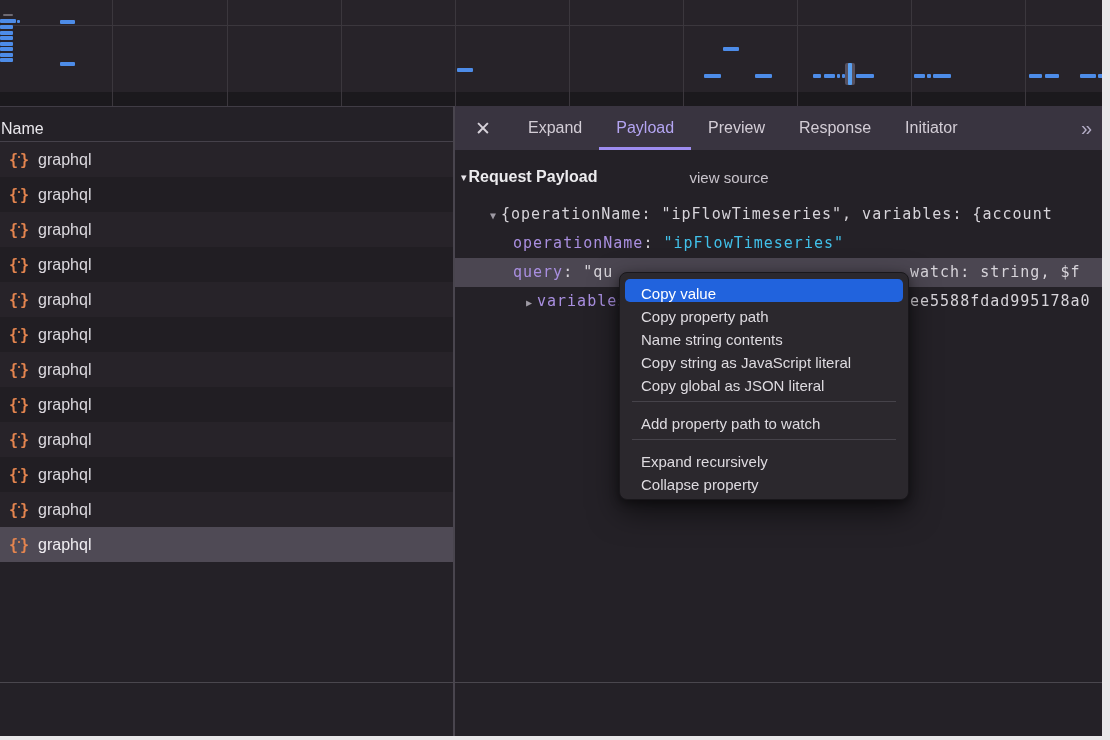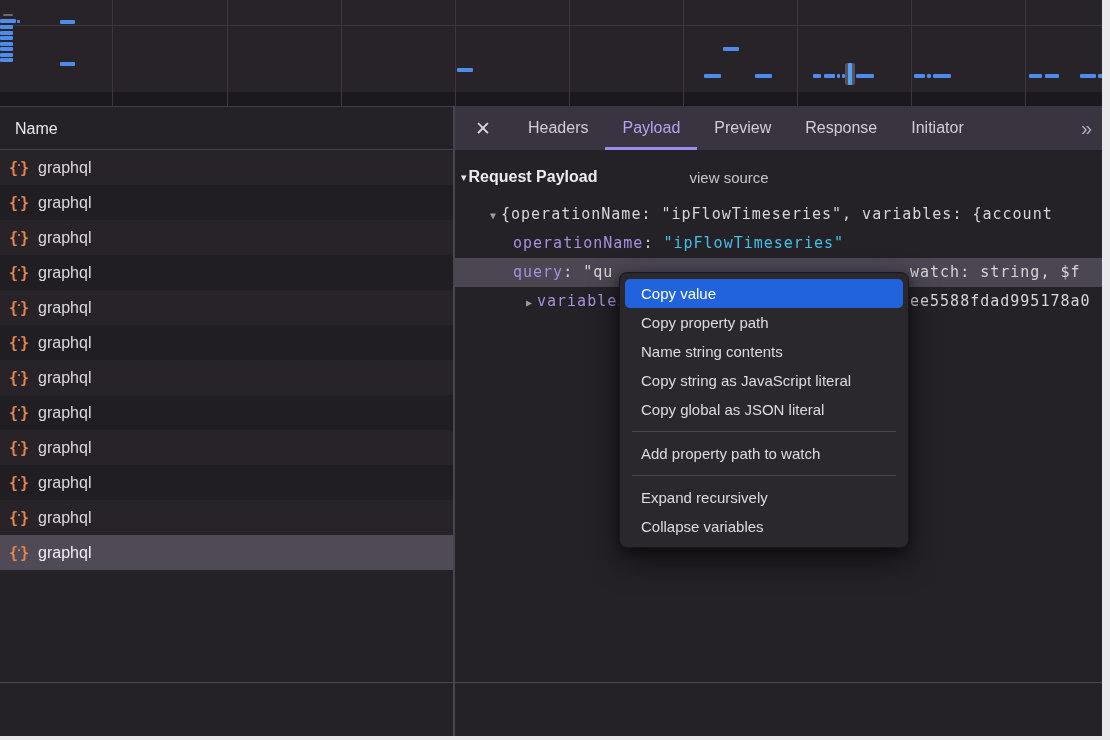--- a/index.html
+++ b/index.html
@@ -12,21 +12,21 @@
     background:linear-gradient(#272329 0px, #272329 92px, #1b191d 92px, #1b191d 106px); }
   .gridline { position:absolute; top:0; bottom:0; width:1px; background:#3b373d; }
   .ov-hline { position:absolute; left:0; right:0; top:25px; height:1px; background:#3b373d; }
   .ovbar { position:absolute; border-radius:1px; background:#4d8ce8; }
   .ovbar.gray { background:#6e6a72; }
   .ov-marker { position:absolute; background:#565160; border-radius:2px; }
   .ov-marker i { position:absolute; left:3px; top:0; bottom:0; width:4px; background:#5aa0f0; border-radius:1px; }
 
   
   .left-pane { position:absolute; left:0; top:106px; width:453px; bottom:0; background:#242127; }
-  .col-header { height:44px; line-height:44px; padding-left:15px; font-size:16px; color:#e9e7ec;
+  .col-header { height:36px; line-height:44px; padding-left:1px; font-size:16px; color:#e9e7ec;
     border-top:1px solid #403c45; border-bottom:1px solid #45414a; background:#242127; }
   .req-row { height:35px; display:flex; align-items:center; gap:10px; padding-left:9px;
     font-size:16px; color:#dcd9df; white-space:nowrap; overflow:hidden; }
   .req-row:nth-of-type(odd) { background:#272329; }
   .req-row:nth-of-type(even) { background:#211e23; }
   .req-row.selected { background:#4f4a55; color:#f0eef2; }
   .braces { color:#e5854f; font-family:"DejaVu Sans Mono",monospace; font-weight:bold;
     font-size:15px; letter-spacing:-1px; display:inline-flex; align-items:center; }
   .braces .bdot { font-size:10px; margin:0 -1px; transform:translateY(-2px); }
 
@@ -62,21 +62,21 @@
   .frag-right { position:absolute; left:455px; top:0; }
   .ind-1 { padding-left:30px; }
   .ind-2 { padding-left:58px; }
   .ind-3 { padding-left:66px; }
 
   
   .context-menu { position:absolute; left:619px; top:272px; width:290px; background:#2b282d;
     border:1px solid #19171b; border-radius:8px; padding:6px 0; z-index:10;
     box-shadow:0 12px 30px rgba(0,0,0,.55), 0 3px 10px rgba(0,0,0,.4);
     font-size:15px; color:#dedbe0; }
-  .menu-item { height:29px; line-height:29px; margin:0 5px; padding-left:16px;
+  .menu-item { height:23px; line-height:29px; margin:0 5px; padding-left:16px;
     border-radius:5px; white-space:nowrap; }
   .menu-item.selected { background:#2163dd; color:#ffffff; }
   .menu-sep { height:1px; background:#46434a; margin:7px 12px; }
 </style>
 </head>
 <body>
 
 <div class="screen">
   <div class="app">
 
@@ -227,21 +227,21 @@
     </div>
 
     <div class="v-divider"></div>
     <div class="footer-line"></div>
 
     <div class="right-pane">
       <div class="tabbar">
         <div class="close-btn">
           <span>✕</span>
         </div>
-        <div class="tab">Headers</div>
+        <div class="tab">Expand</div>
           <div class="tab active">Payload</div>
           <div class="tab">Preview</div>
           <div class="tab">Response</div>
           <div class="tab">Initiator</div>
         <div class="more-tabs">
           <span>»</span>
         </div>
       </div>
 
       <div class="content">
@@ -266,17 +266,17 @@
     <div class="context-menu">
       <div class="menu-item selected">Copy value</div>
         <div class="menu-item">Copy property path</div>
         <div class="menu-item">Name string contents</div>
         <div class="menu-item">Copy string as JavaScript literal</div>
         <div class="menu-item">Copy global as JSON literal</div>
       <div class="menu-sep"></div>
       <div class="menu-item">Add property path to watch</div>
       <div class="menu-sep"></div>
       <div class="menu-item">Expand recursively</div>
-        <div class="menu-item">Collapse variables</div>
+        <div class="menu-item">Collapse property</div>
     </div>
 
   </div>
 </div>
 
 </body></html>

